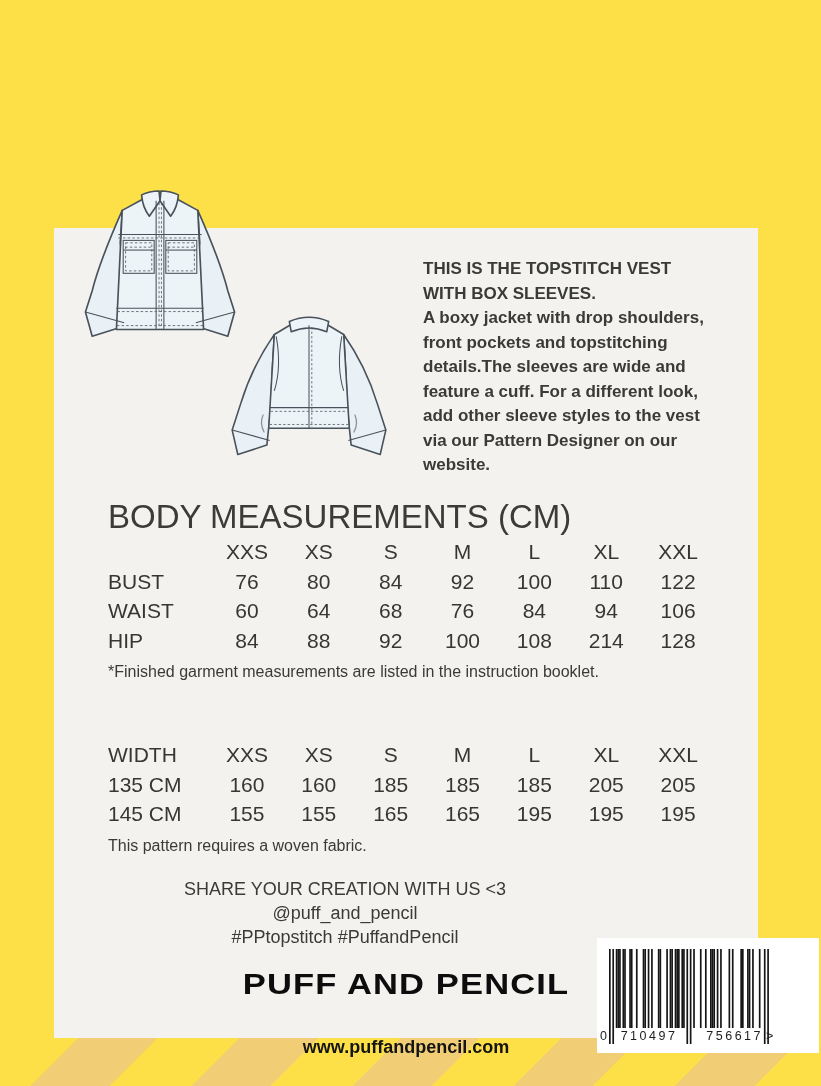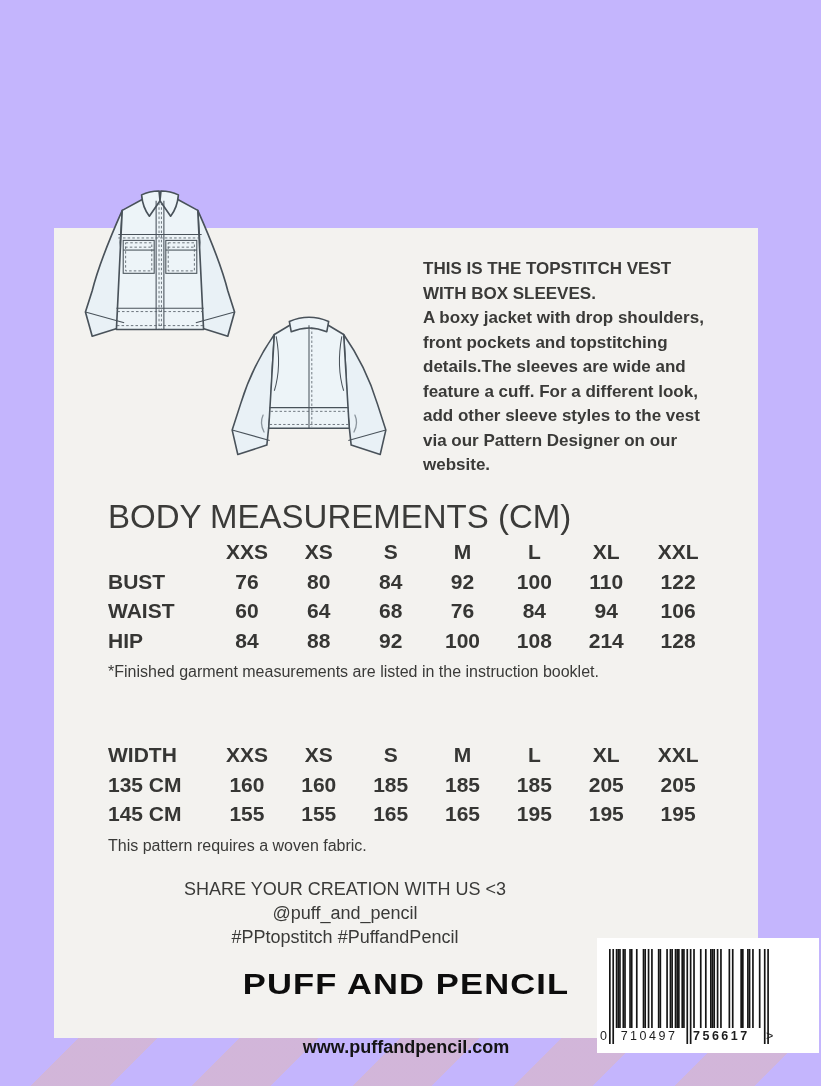--- a/index.html
+++ b/index.html
@@ -1,29 +1,29 @@
 <!DOCTYPE html>
 <html><head>
 <meta charset="utf-8">
 <style>
   html,body{margin:0;padding:0;background:#ffffff;}
-  .page{position:relative;width:821px;height:1086px;background:#c4b5fd;overflow:hidden;
+  .page{position:relative;width:821px;height:1086px;background:#fde047;overflow:hidden;
         font-family:"Liberation Sans",sans-serif;color:#3a3a38;}
   .stripes{position:absolute;left:0;top:1034px;width:821px;height:52px;
            background:repeating-linear-gradient(135deg,rgba(0,0,0,0) 0 58px,rgba(227,183,174,0.45) 58px 114px);}
   .card{position:absolute;left:54px;top:228px;width:704px;height:810px;background:#f3f2ef;}
   .illus{position:absolute;}
   .illus-front{left:68px;top:184px;}
   .illus-back{left:220px;top:306px;}
   .desc{position:absolute;left:423px;top:257px;width:345px;font-weight:bold;
         font-size:17px;line-height:24.5px;color:#3a3a38;}
   .heading{position:absolute;left:108px;font-size:33px;line-height:40px;font-weight:normal;color:#3b3b39;}
   #bm-heading{top:497px;}
   #fr-heading{top:701px;}
-  .mtable{position:absolute;left:108px;width:606px;font-weight:bold;font-size:21px;color:#363634;}
+  .mtable{position:absolute;left:108px;width:606px;font-weight:normal;font-size:21px;color:#363634;}
   #body-table{top:537px;}
   #fabric-table{top:740px;}
   .trow{display:flex;height:29.5px;line-height:29.5px;}
   .tlabel{width:103px;text-align:left;}
   .tcell{flex:1;text-align:center;}
   .footnote{position:absolute;left:108px;font-size:16px;line-height:20px;font-weight:normal;color:#3a3a38;}
   #footnote-body{top:662px;}
   #footnote-fabric{top:836px;text-align:right;}
   .share{position:absolute;left:54px;top:877px;width:582px;text-align:center;
          font-size:18px;line-height:24px;font-weight:normal;color:#3a3a38;}
@@ -31,21 +31,21 @@
         font-size:30px;line-height:32px;font-weight:bold;letter-spacing:1px;color:#0d0d0d;
         transform:scaleX(1.15);transform-origin:50% 50%;}
   .website{position:absolute;left:54px;top:1004px;width:704px;text-align:center;
            font-size:18px;line-height:22px;font-weight:bold;color:#141414;margin-top:32px;}
   .barcode-box{position:absolute;left:597px;top:938px;width:222px;height:115px;background:#ffffff;}
   .barcode-svg{position:absolute;left:12px;top:11px;}
   .bc-digit{position:absolute;top:91px;font-size:12.5px;line-height:14px;color:#1d1d1d;
             font-weight:normal;}
   .bc-first{left:0;width:10px;text-align:right;}
   .bc-left{left:17px;width:70px;text-align:center;letter-spacing:2.5px;}
-  .bc-right{left:96px;width:70px;text-align:left;letter-spacing:2.5px;font-weight:bold;}
+  .bc-right{left:96px;width:70px;text-align:right;letter-spacing:2.5px;}
   .bc-trail{left:169px;width:14px;text-align:left;}
 </style>
 </head>
 <body>
 
 <div class="page">
 
   <div class="stripes"></div>
 
   <div class="card"></div>

